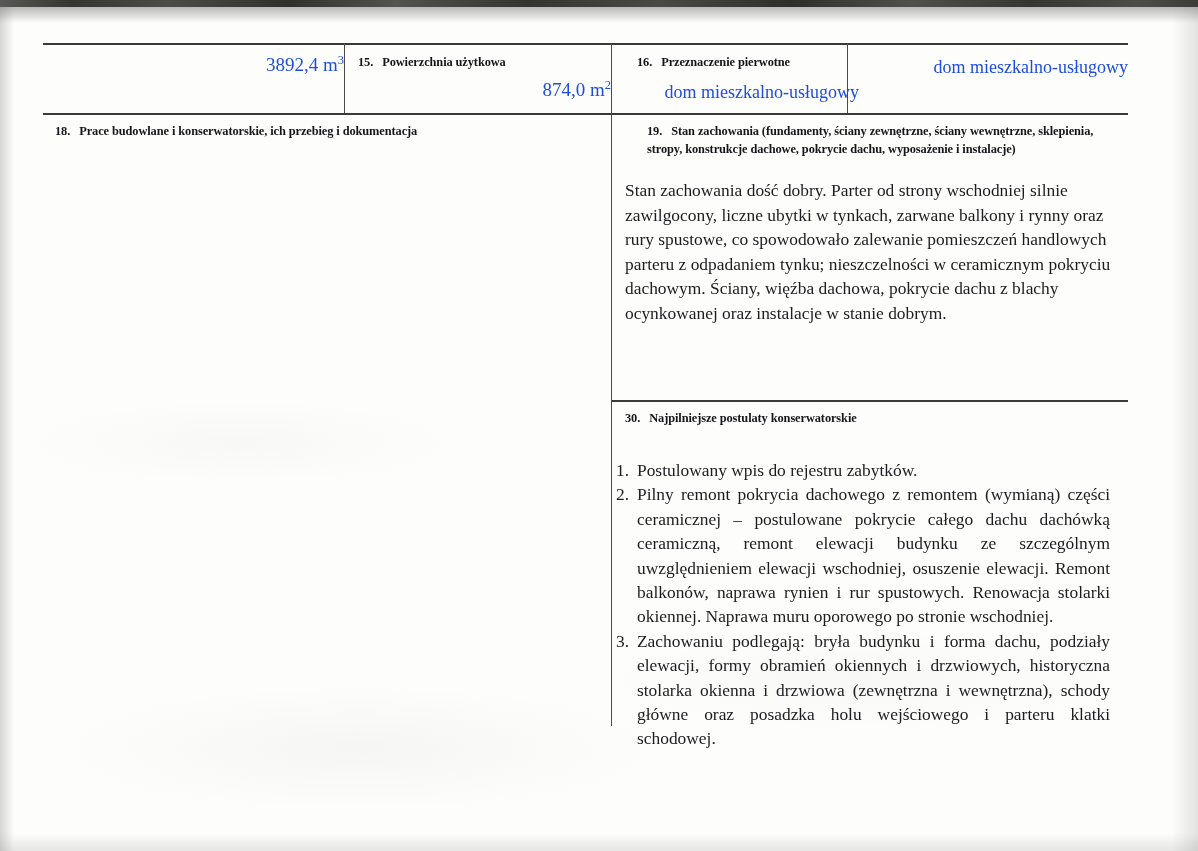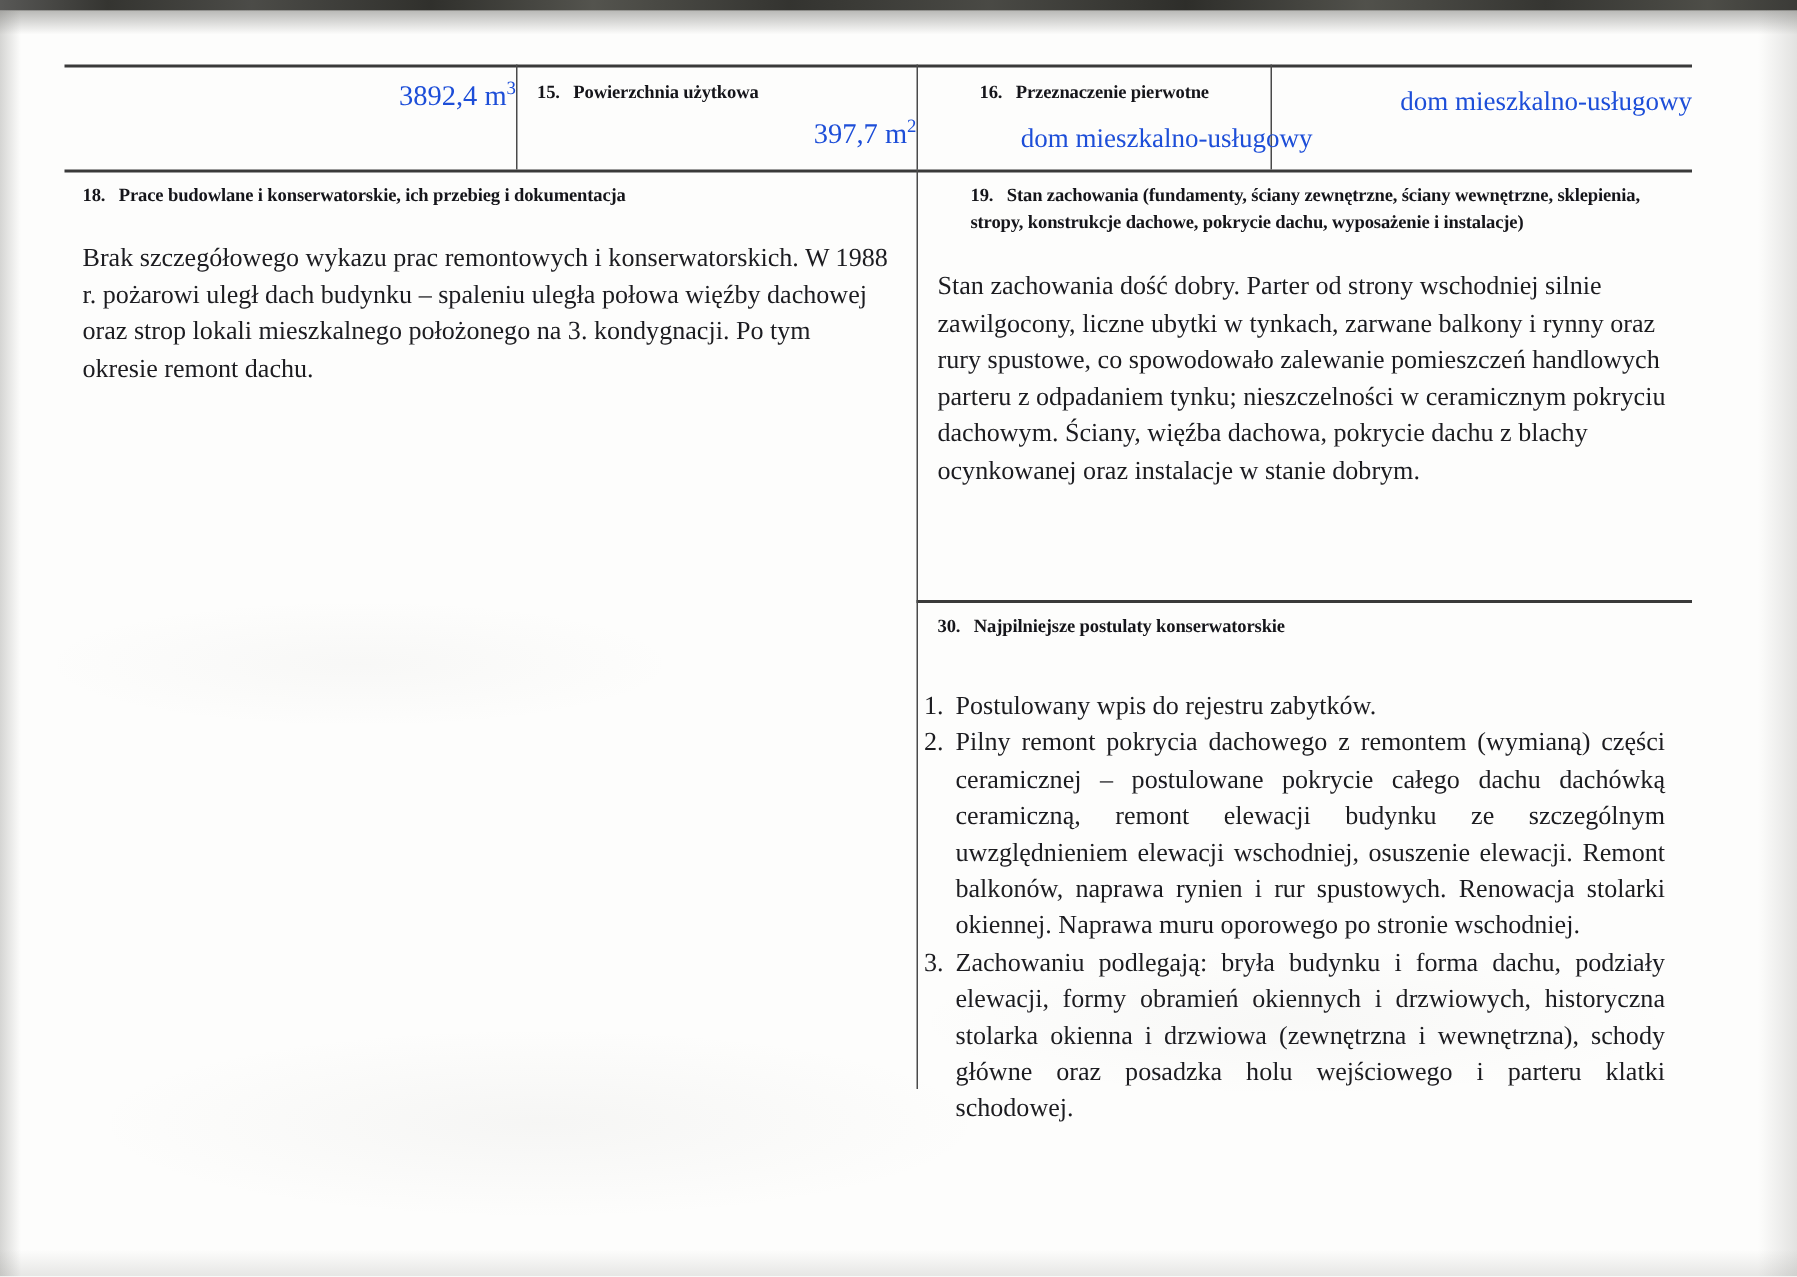--- a/index.html
+++ b/index.html
@@ -171,42 +171,41 @@
       <span>3892,4 m</span><sup>3</sup>
     </div>
   </div>
 
   <div class="cell" style="left:301px; top:2px; width:267px; height:60px;">
     <div style="padding:7px 0 0 14px;">
       <span class="field-label">15.</span>
       <span class="field-label" style="margin-left:5px;">Powierzchnia użytkowa</span>
     </div>
     <div class="field-value-centered" style="margin-top:8px;">
-      <span>397,7 m</span><sup>2</sup>
-    </div>
-  </div>
-
-  <div class="cell" style="left:596px; top:2px; width:236px; height:68px;">
+      <span>874,0 m</span><sup>2</sup>
+    </div>
+  </div>
+
+  <div class="cell" style="left:580px; top:2px; width:236px; height:68px;">
     <div style="padding:7px 0 0 14px;">
       <span class="field-label">16.</span>
       <span class="field-label" style="margin-left:5px;">Przeznaczenie pierwotne</span>
     </div>
     <div class="field-value-centered" style="margin-top:10px; font-size:18px;">dom mieszkalno-usługowy</div>
   </div>
 
   <div class="cell" style="left:804px; top:2px; width:281px; height:68px;">
     <div class="field-value-centered" style="margin-top:10px; font-size:18px;">dom mieszkalno-usługowy</div>
   </div>
 
   <div class="cell" style="left:0; top:70px; width:568px; height:613px;">
     <div style="padding:8px 0 0 12px;">
       <span class="field-label">18.</span>
       <span class="field-label" style="margin-left:5px;">Prace budowlane i konserwatorskie, ich przebieg i dokumentacja</span>
     </div>
-    <div class="body-text last-line-left" style="margin:20px 18px 0 12px;">Brak szczegółowego wykazu prac remontowych i konserwatorskich. W 1988 r. pożarowi uległ dach budynku – spaleniu uległa połowa więźby dachowej oraz strop lokali mieszkalnego położonego na 3. kondygnacji. Po tym okresie remont dachu.</div>
   </div>
 
   <div class="cell" style="left:568px; top:70px; width:517px; height:287px;">
     <div style="padding:8px 14px 0 14px;margin-left:22px;">
       <span class="field-label">19.</span>
       <span class="field-label" style="margin-left:5px;">Stan zachowania (fundamenty, ściany zewnętrzne, ściany wewnętrzne, sklepienia, stropy, konstrukcje dachowe, pokrycie dachu, wyposażenie i instalacje)</span>
     </div>
     <div class="body-text last-line-left" style="margin:21px 14px 0 14px;">Stan zachowania dość dobry. Parter od strony wschodniej silnie zawilgocony, liczne ubytki w tynkach, zarwane balkony i rynny oraz rury spustowe, co spowodowało zalewanie pomieszczeń handlowych parteru z odpadaniem tynku; nieszczelności w ceramicznym pokryciu dachowym. Ściany, więźba dachowa, pokrycie dachu z blachy ocynkowanej oraz instalacje w stanie dobrym.</div>
   </div>
 

